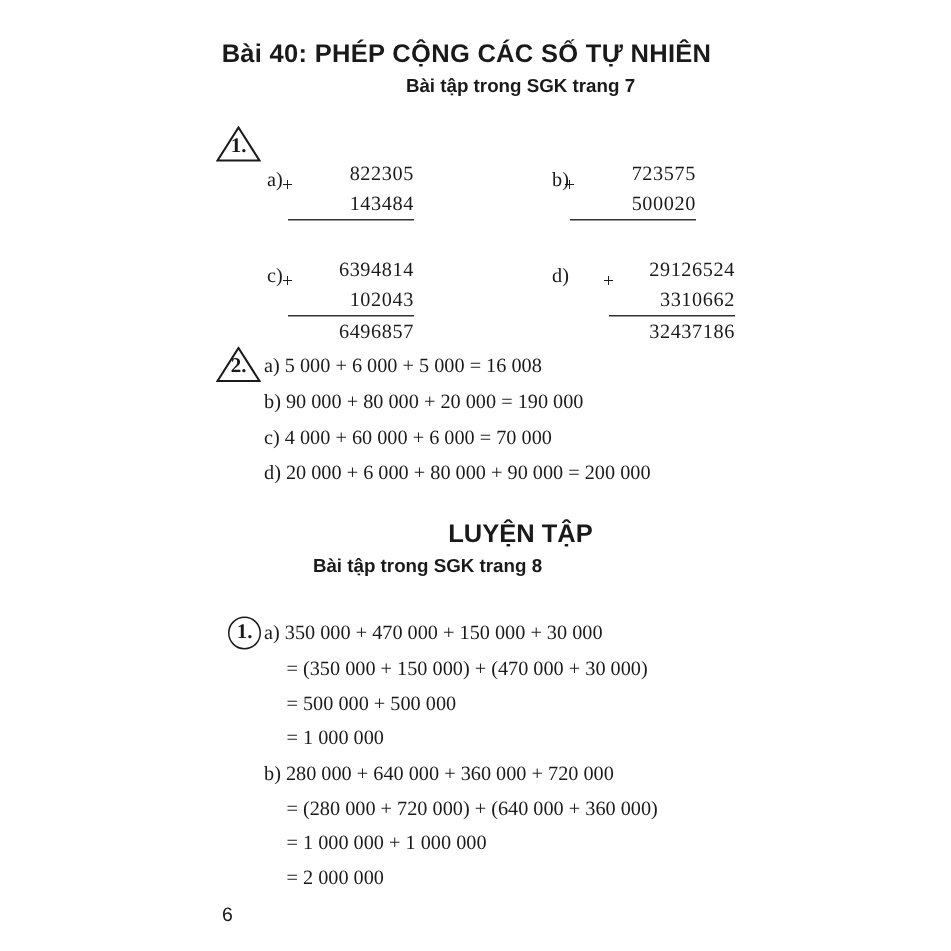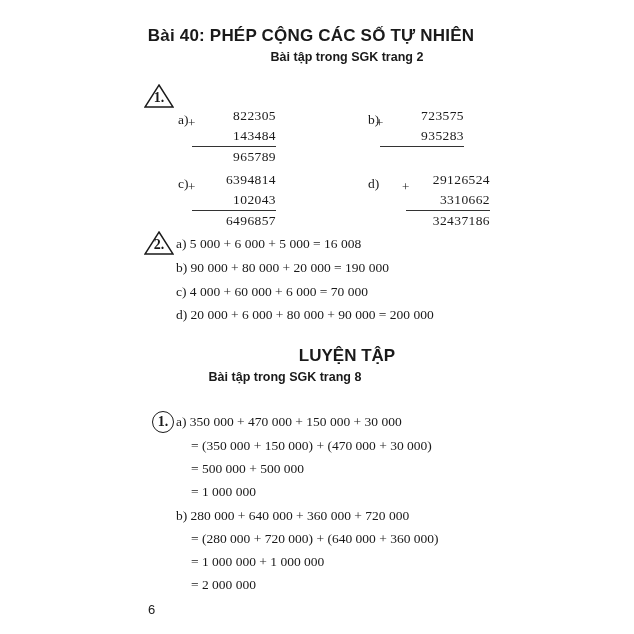--- a/index.html
+++ b/index.html
@@ -29,43 +29,42 @@
 
   .line { font-size: 13.5px; white-space: nowrap; }
   .pagenum { font-size: 13px; font-weight: normal; }
 </style>
 </head>
 <body>
 
 <div class="page">
 
   <div class="abs sans title">Bài 40: PHÉP CỘNG CÁC SỐ TỰ NHIÊN</div>
-  <div class="abs sans subtitle">Bài tập trong SGK trang 2</div>
+  <div class="abs sans subtitle">Bài tập trong SGK trang 7</div>
 
   <div class="abs tri" style="left:144px; top:84px;">
     <svg viewBox="0 0 30 24">
         <polygon points="15,1 29,23 1,23" fill="none" stroke="#1a1a1a" stroke-width="1.4"></polygon>
       </svg>
     <span class="tri-label">1.</span>
   </div>
 
   <div class="abs serif lbl" style="left:178px; top:112px;">a)</div>
   <div class="abs serif add" style="left:186px; top:106px;">
     <span class="plus">+</span>
     <div class="row">822305</div>
     <div class="row">143484</div>
     <div class="bar"></div>
-    <div class="row">965789</div>
   </div>
 
   <div class="abs serif lbl" style="left:368px; top:112px;">b)</div>
   <div class="abs serif add" style="left:374px; top:106px;">
     <span class="plus">+</span>
     <div class="row">723575</div>
-    <div class="row">935283</div>
+    <div class="row">500020</div>
     <div class="bar"></div>
   </div>
 
   <div class="abs serif lbl" style="left:178px; top:176px;">c)</div>
   <div class="abs serif add" style="left:186px; top:170px;">
     <span class="plus">+</span>
     <div class="row">6394814</div>
     <div class="row">102043</div>
     <div class="bar"></div>
     <div class="row">6496857</div>

